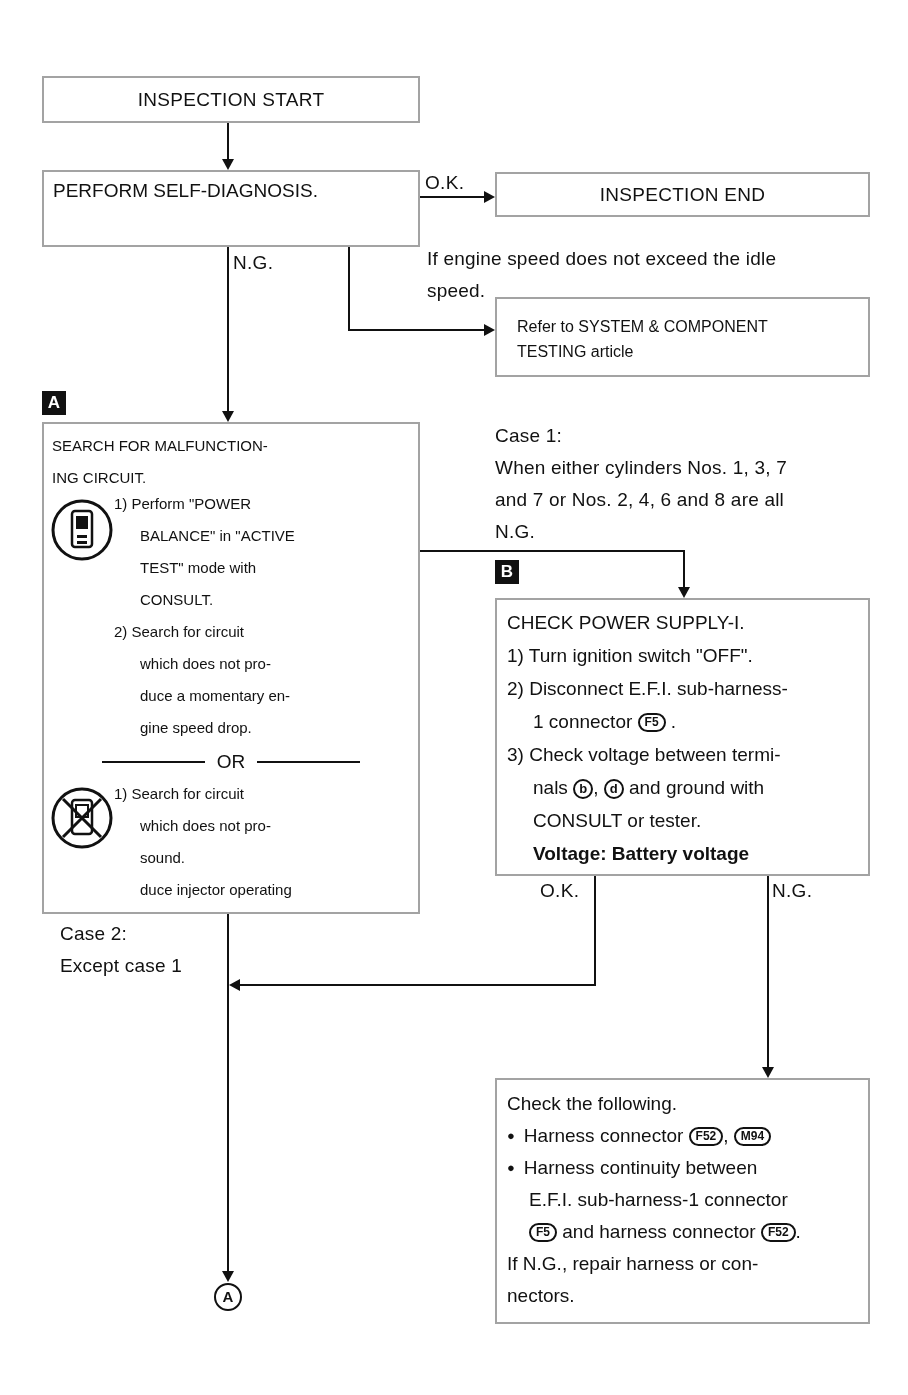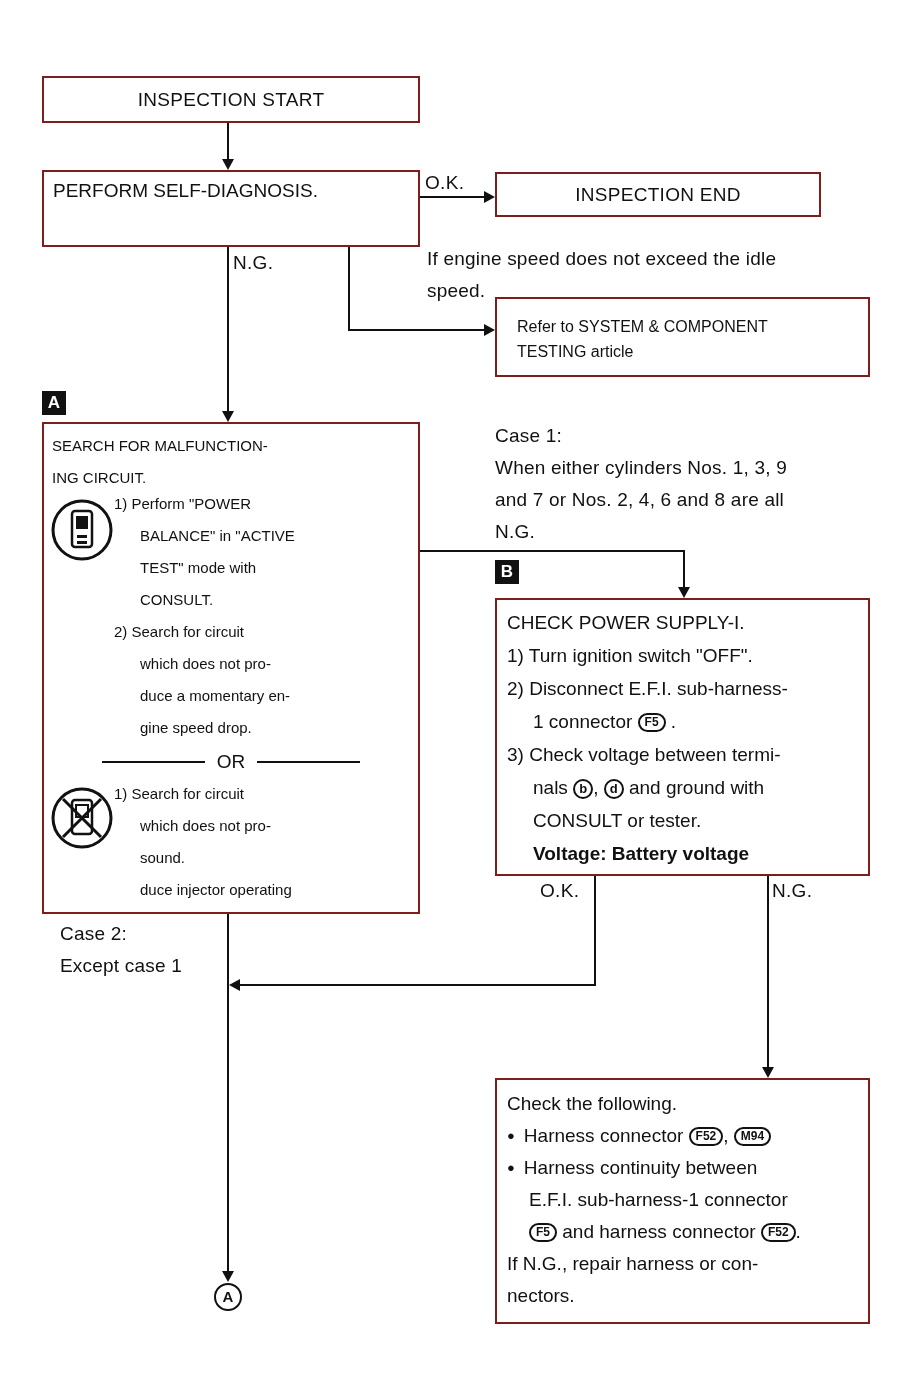--- a/index.html
+++ b/index.html
@@ -1,19 +1,19 @@
 <!DOCTYPE html>
 <html><head>
 <meta charset="utf-8">
 <style>
   * { margin:0; padding:0; box-sizing:border-box; }
   html,body { background:#e8e8e8; }
   body { font-family:"Liberation Sans","DejaVu Sans",sans-serif; color:#111; }
   .page { position:relative; width:908px; height:1395px; background:#fff; margin:0 auto; overflow:hidden; }
-  .box { position:absolute; border:2px solid #7f1d1d; background:#fff; font-size:19px; }
+  .box { position:absolute; border:2px solid #a3a3a3; background:#fff; font-size:19px; }
   .center { display:flex; align-items:center; justify-content:center; letter-spacing:0.3px; }
   .vline,.hline { position:absolute; background:#111; }
   .vline { width:2px; }
   .hline { height:2px; }
   .arrow-down { position:absolute; width:0; height:0; border-left:6px solid transparent; border-right:6px solid transparent; border-top:11px solid #111; }
   .arrow-right { position:absolute; width:0; height:0; border-top:6px solid transparent; border-bottom:6px solid transparent; border-left:11px solid #111; }
   .arrow-left { position:absolute; width:0; height:0; border-top:6px solid transparent; border-bottom:6px solid transparent; border-right:11px solid #111; }
   .label { position:absolute; font-size:19px; letter-spacing:0.3px; }
   .note { position:absolute; font-size:19px; line-height:32px; letter-spacing:0.2px; }
   .marker { position:absolute; width:24px; height:24px; background:#111; color:#fff; font-weight:bold; font-size:17px; text-align:center; line-height:24px; }
@@ -45,21 +45,21 @@
   <div class="arrow-down" style="left:222px;top:159px;"></div>
 
   <div class="box" style="left:42px;top:170px;width:378px;height:77px;padding:8px 9px;">
     <span>PERFORM SELF-DIAGNOSIS.</span>
   </div>
 
   <div class="label" style="left:425px;top:172px;">O.K.</div>
   <div class="hline" style="left:420px;top:196px;width:64px;"></div>
   <div class="arrow-right" style="left:484px;top:191px;"></div>
 
-  <div class="box center" style="left:495px;top:172px;width:326px;height:45px;">
+  <div class="box center" style="left:495px;top:172px;width:375px;height:45px;">
     <span>INSPECTION END</span>
   </div>
 
   <div class="note" style="left:427px;top:243px;width:460px;">
     <div>If engine speed does not exceed the idle</div>
     <div>speed.</div>
   </div>
 
   <div class="vline" style="left:348px;top:247px;height:84px;"></div>
   <div class="hline" style="left:348px;top:329px;width:137px;"></div>
@@ -122,21 +122,21 @@
     <div style="position:absolute;left:70px;top:354px;">
       <div class="sline">1) Search for circuit</div>
       <div class="sline cont26">which does not pro-</div>
       <div class="sline cont26">sound.</div>
       <div class="sline cont26">duce injector operating</div>
     </div>
   </div>
 
   <div class="note" style="left:495px;top:420px;">
     <div>Case 1:</div>
-    <div>When either cylinders Nos. 1, 3, 9</div>
+    <div>When either cylinders Nos. 1, 3, 7</div>
     <div>and 7 or Nos. 2, 4, 6 and 8 are all</div>
     <div>N.G.</div>
   </div>
 
   <div class="hline" style="left:420px;top:550px;width:265px;"></div>
   <div class="vline" style="left:683px;top:550px;height:38px;"></div>
   <div class="arrow-down" style="left:678px;top:587px;"></div>
 
   <div class="marker" style="left:495px;top:560px;">B</div>
 

